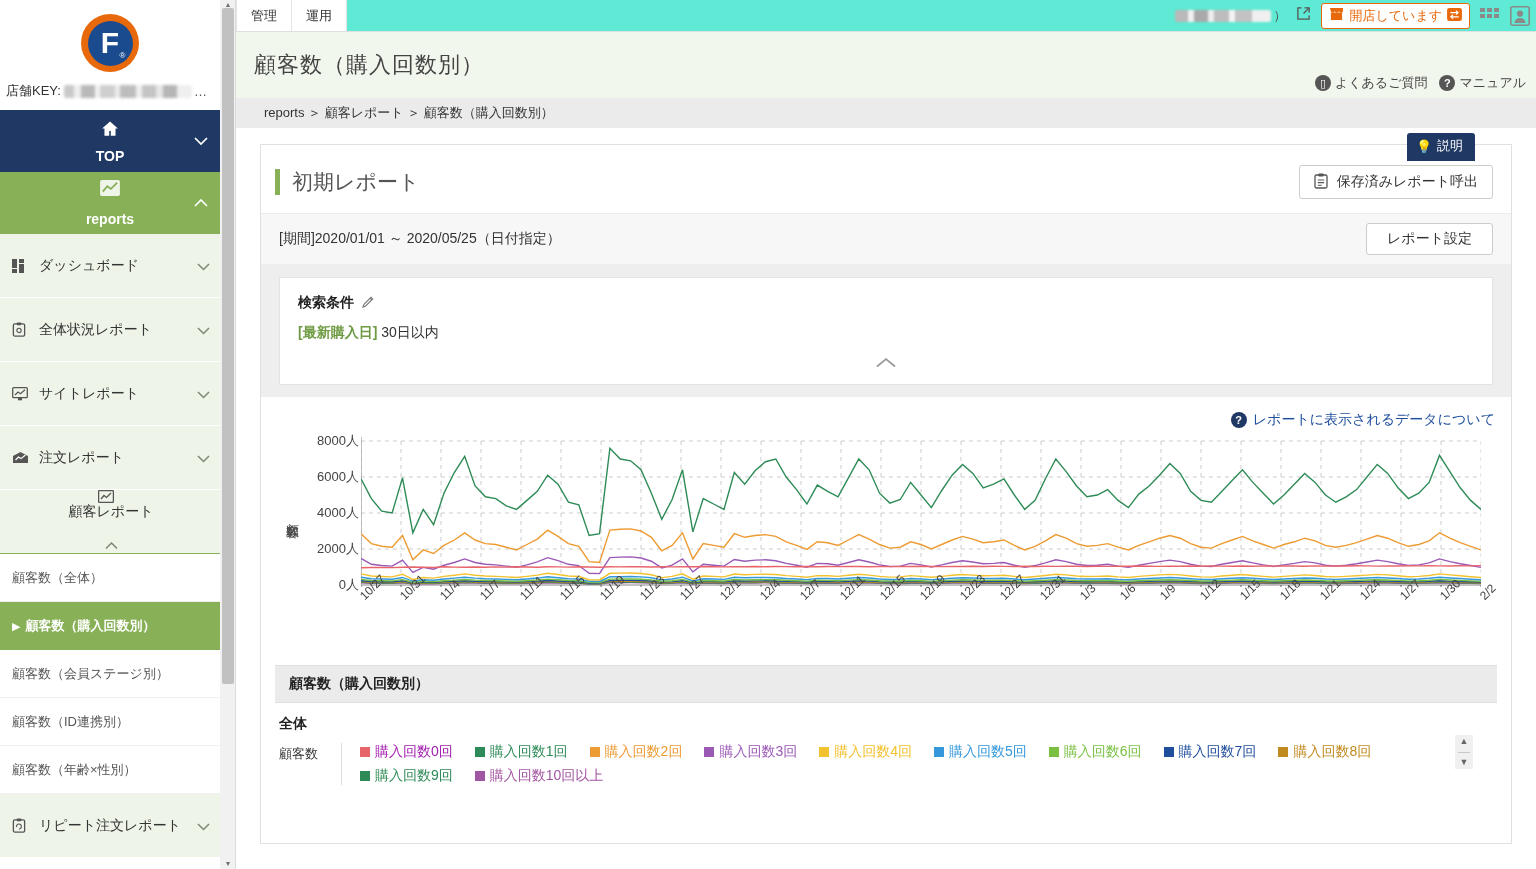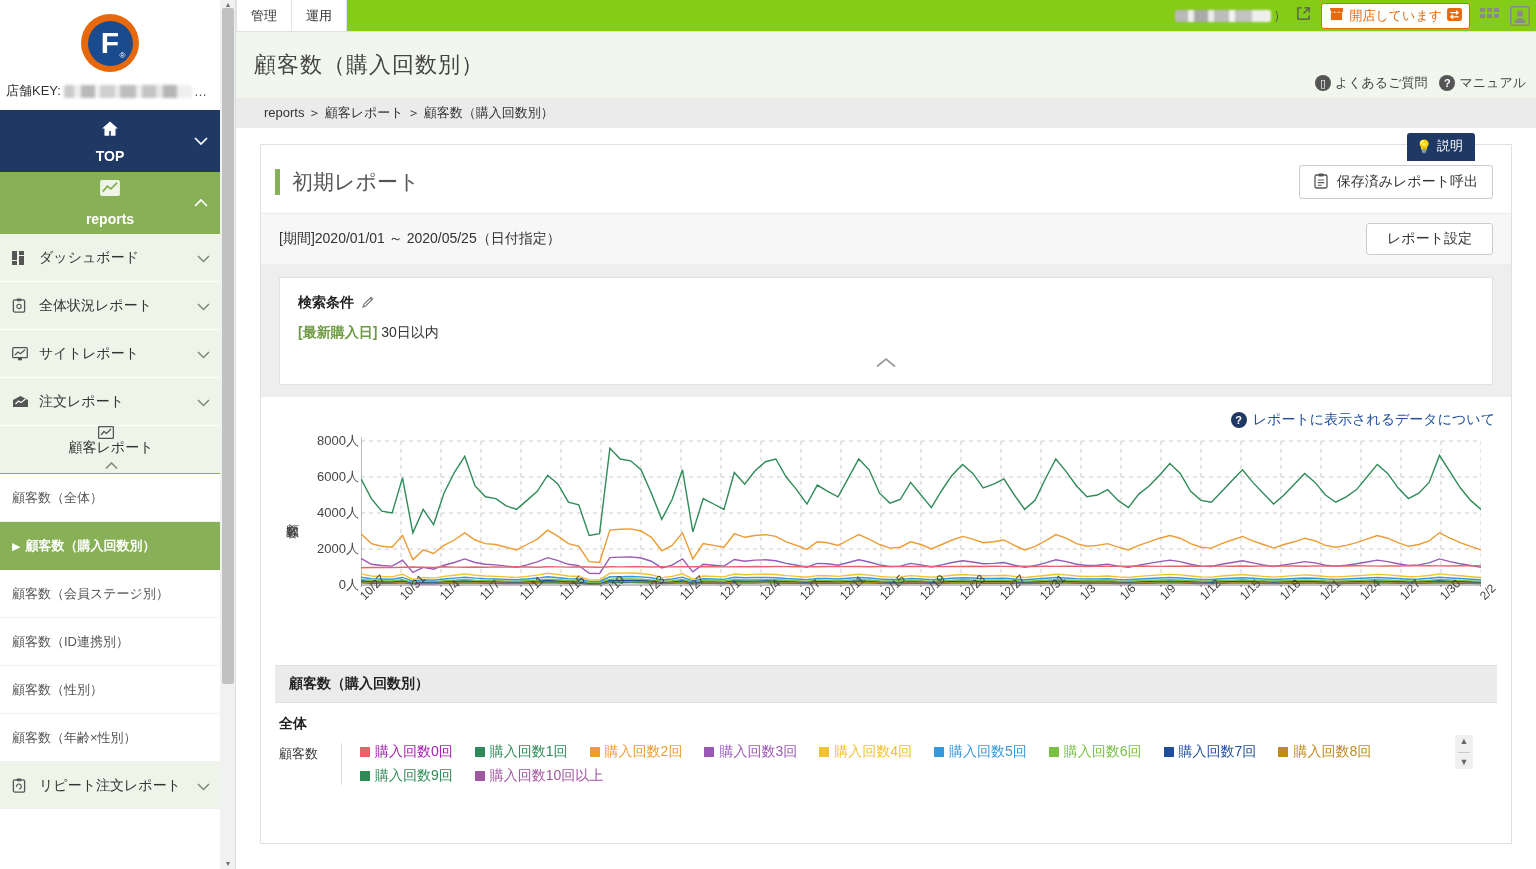--- a/index.html
+++ b/index.html
@@ -53,21 +53,21 @@
   }
   .nav-reports {
     background: #87b057; color: #fff; height: 62px;
     display: flex; flex-direction: column; align-items: center; justify-content: center;
     position: relative; cursor: pointer;
   }
   .nav-top .lbl, .nav-reports .lbl { font-size: 14px; font-weight: bold; margin-top: 10px; }
   .nav-chev { position: absolute; right: 12px; top: 50%; transform: translateY(-50%); }
 
   .menu-item {
-    height: 48px; display: flex; align-items: center; padding: 0 10px 0 12px;
+    height: 64px; display: flex; align-items: center; padding: 0 10px 0 12px;
     background: #eef4e8; border-bottom: 1px solid #ffffff; font-size: 14px; color: #333;
     cursor: pointer; position: relative;
   }
   .menu-item .mi-icon { width: 20px; margin-right: 7px; color:#5f6b5a; display:flex; align-items:center;}
   .menu-item .mi-label { flex: 1; }
   .menu-item .mi-chev { color: #7b8a74; }
   .menu-item.open { background:#eef4e8; border-bottom: 1px solid #87b057; flex-direction: column; }
 
   .sub-item {
     height: 48px; display: flex; align-items: center; padding-left: 12px;
@@ -89,21 +89,21 @@
     background: #c1c1c1; border-radius: 2px;
   }
   .sb-arrow { position:absolute; left:3px; width:10px; height:8px; color:#707070; font-size:7px; text-align:center; line-height:8px;}
   .sb-arrow.up { top: 1px; }
   .sb-arrow.dn { bottom: 1px; }
 
   
   #main { position: absolute; left: 236px; top: 0; right: 0; height: 869px; background: #fff; }
 
   .topbar {
-    height: 32px; background: #84cc16; border-bottom: 1px solid #dfdfdf;
+    height: 32px; background: #5eead4; border-bottom: 1px solid #dfdfdf;
     display: flex; align-items: stretch; position: relative;
   }
   .tab {
     padding: 0 14px; display: flex; align-items: center; font-size: 13px; color: #333;
     border-right: 1px solid #e3e3e3; cursor: pointer; background:#fff;
   }
   .tab.first { border-left: 1px solid #e3e3e3; }
   .topbar-right {
     margin-left: auto; display: flex; align-items: center; gap: 10px; padding-right: 6px;
   }
@@ -359,23 +359,20 @@
     </div>
     <div class="sub-item active">
       <span class="arrow">▶</span>
       <span>顧客数（購入回数別）</span>
     </div>
     <div class="sub-item">
       <span>顧客数（会員ステージ別）</span>
     </div>
     <div class="sub-item">
       <span>顧客数（ID連携別）</span>
-    </div>
-    <div class="sub-item">
-      <span>顧客数（性別）</span>
     </div>
     <div class="sub-item">
       <span>顧客数（年齢×性別）</span>
     </div>
 
     <div class="menu-item">
       <span class="mi-icon">
         <svg width="14" height="15" viewBox="0 0 14 16">
           <rect x="1" y="2" width="12" height="13" rx="1.5" fill="none" stroke="#555" stroke-width="1.4"></rect>
           <rect x="4.5" y="0.5" width="5" height="3" rx="1" fill="#555"></rect>

